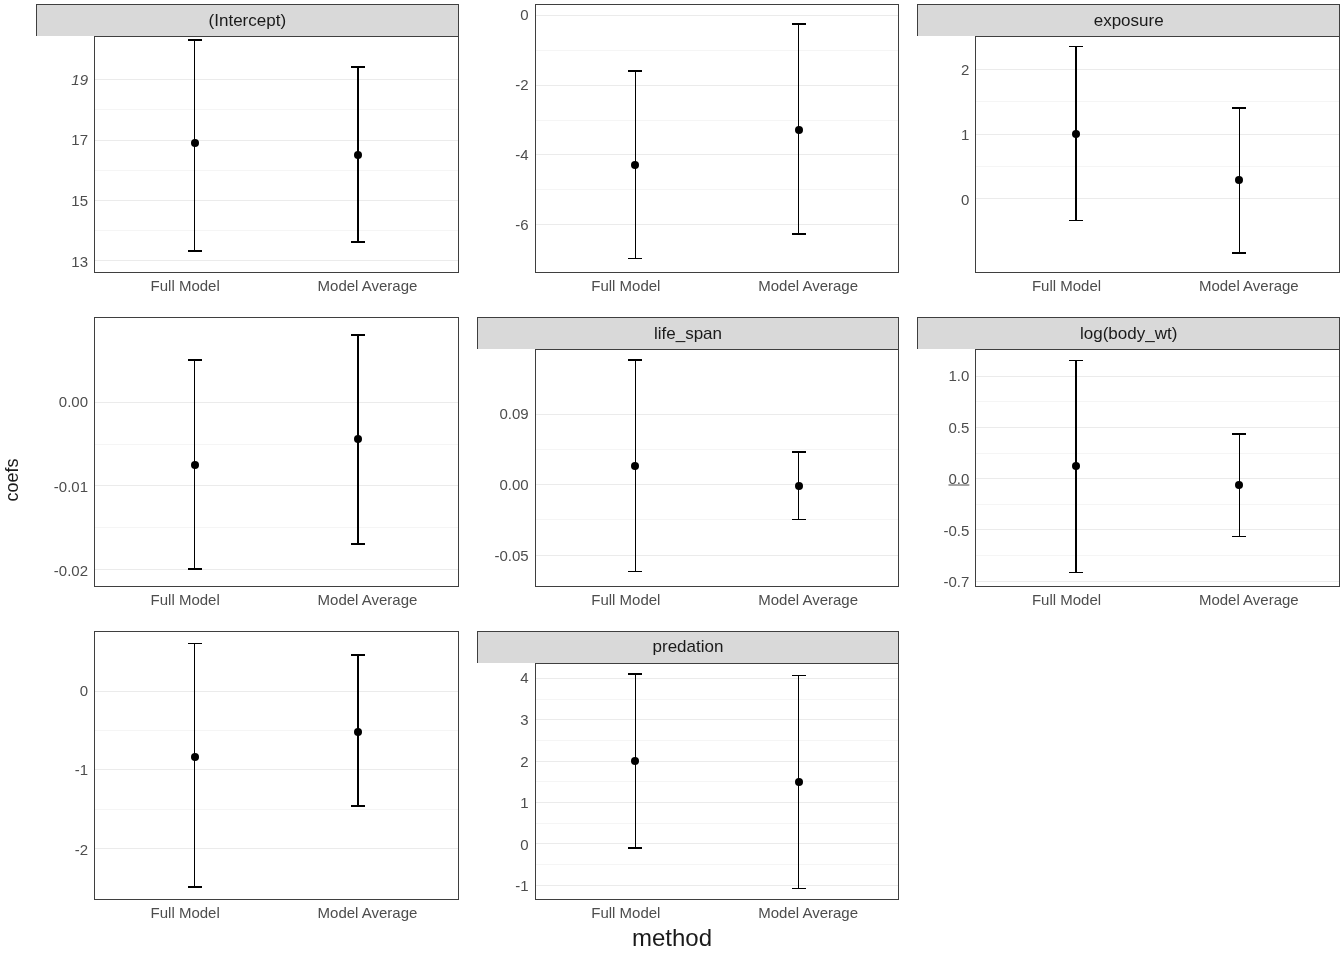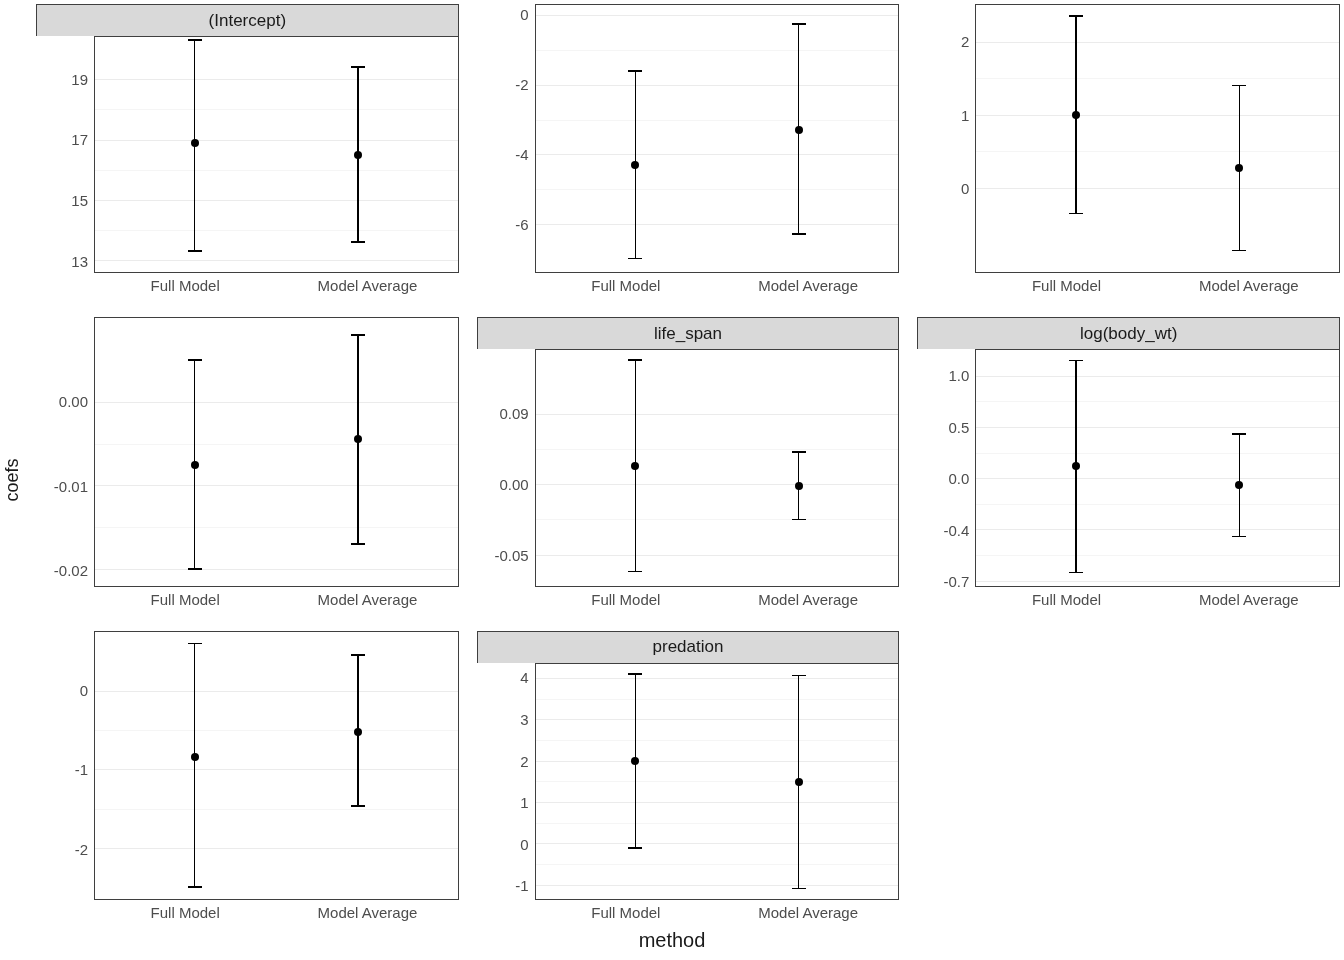--- a/index.html
+++ b/index.html
@@ -21,21 +21,21 @@
     transform: translate(-50%, -50%) rotate(-90deg);
     transform-origin: center;
     font-size: 18px;
     color: #1a1a1a;
   }
   .xlab {
     position: absolute;
     bottom: 8px;
     left: 50%;
     transform: translateX(-50%);
-    font-size: 20px;
+    font-size: 24px;
     color: #1a1a1a;
     margin-top: 8px;
   }
   .grid {
     position: absolute;
     left: 36px;
     right: 4px;
     top: 4px;
     bottom: 34px;
     display: grid;
@@ -143,21 +143,21 @@
   <div class="ylab">coefs</div>
   <div class="grid" id="grid">
       <div class="cell">
         <div class="facet">
           <div class="strip">(Intercept)</div>
           <div class="body">
             <div class="yaxis">
               <div class="ytick" style="top: 94.8718%;">13</div>
               <div class="ytick" style="top: 69.2308%;">15</div>
               <div class="ytick" style="top: 43.5897%;">17</div>
-              <div class="ytick" style="top: 17.9487%;">19</div>
+              <div class="ytick" style="top: 17.9487%; font-style: italic;">19</div>
             </div>
             <div class="panel">
               <div class="gridline" style="top: 94.8718%;"></div>
               <div class="gridline" style="top: 69.2308%;"></div>
               <div class="gridline" style="top: 43.5897%;"></div>
               <div class="gridline" style="top: 17.9487%;"></div>
               <div class="gridline gridline-minor" style="top: 82.0513%;"></div>
               <div class="gridline gridline-minor" style="top: 56.4103%;"></div>
               <div class="gridline gridline-minor" style="top: 30.7692%;"></div>
               <div class="err" style="left: 27.5%; top: 1.28205%; height: 89.7436%;"></div>
@@ -204,20 +204,21 @@
             </div>
           </div>
         </div>
         <div class="xaxis">
           <div class="xtick">Full Model</div>
           <div class="xtick">Model Average</div>
         </div>
       </div>
       <div class="cell">
         <div class="facet">
+          <div class="strip">exposure</div>
           <div class="body">
             <div class="yaxis">
               <div class="ytick" style="top: 68.4932%;">0</div>
               <div class="ytick" style="top: 41.0959%;">1</div>
               <div class="ytick" style="top: 13.6986%;">2</div>
             </div>
             <div class="panel">
               <div class="gridline" style="top: 68.4932%;"></div>
               <div class="gridline" style="top: 41.0959%;"></div>
               <div class="gridline" style="top: 13.6986%;"></div>
@@ -299,22 +300,22 @@
           <div class="xtick">Full Model</div>
           <div class="xtick">Model Average</div>
         </div>
       </div>
       <div class="cell">
         <div class="facet">
           <div class="strip">log(body_wt)</div>
           <div class="body">
             <div class="yaxis">
               <div class="ytick" style="top: 97.8261%;">-0.7</div>
-              <div class="ytick" style="top: 76.087%;">-0.4</div>
-              <div class="ytick" style="top: 54.3478%;">0.0</div>
+              <div class="ytick" style="top: 76.087%;">-0.5</div>
+              <div class="ytick" style="top: 54.3478%; text-decoration: underline;">0.0</div>
               <div class="ytick" style="top: 32.6087%;">0.5</div>
               <div class="ytick" style="top: 10.8696%;">1.0</div>
             </div>
             <div class="panel">
               <div class="gridline" style="top: 97.8261%;"></div>
               <div class="gridline" style="top: 76.087%;"></div>
               <div class="gridline" style="top: 54.3478%;"></div>
               <div class="gridline" style="top: 32.6087%;"></div>
               <div class="gridline" style="top: 10.8696%;"></div>
               <div class="gridline gridline-minor" style="top: 86.9565%;"></div>

